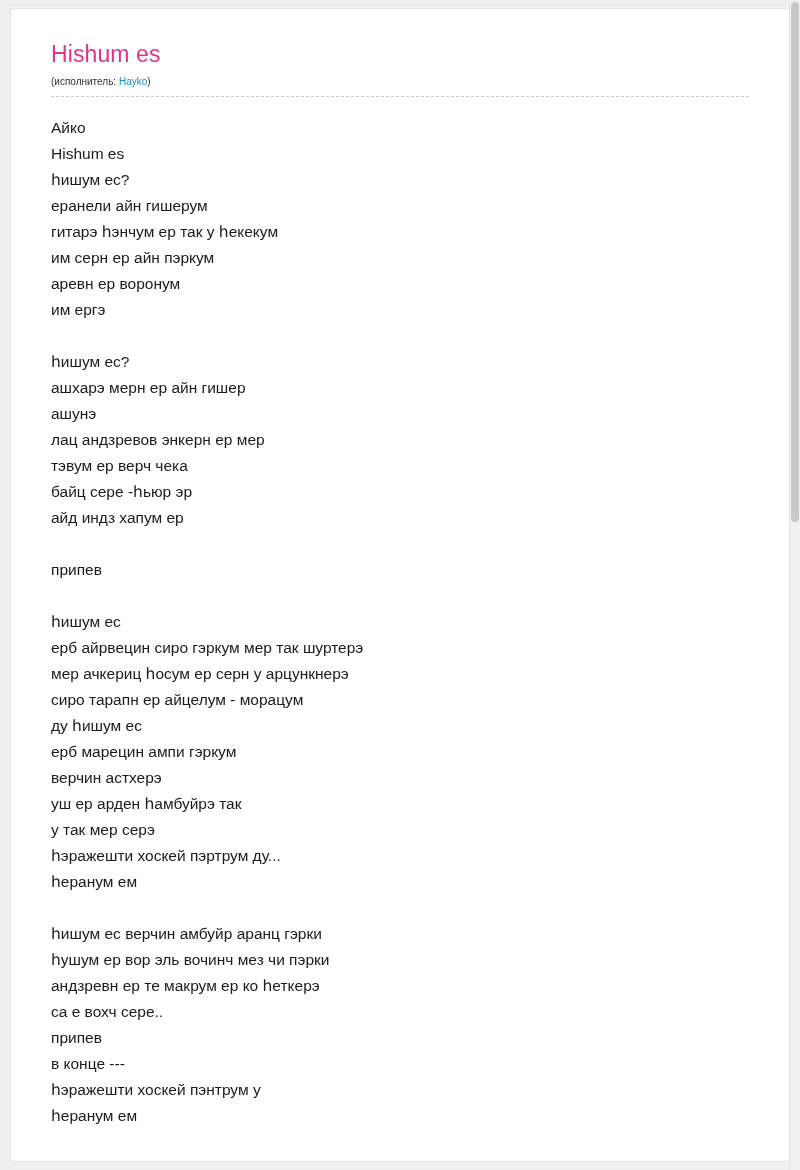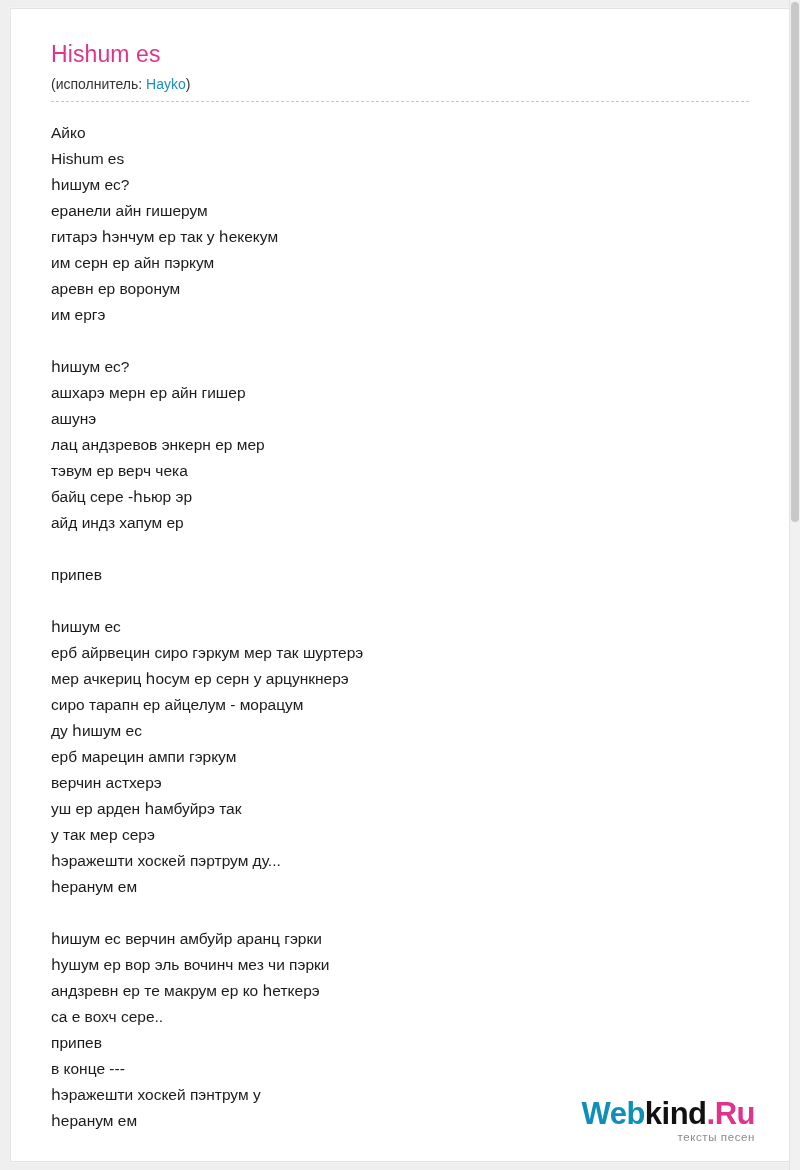--- a/index.html
+++ b/index.html
@@ -37,21 +37,21 @@
     padding: 32px 40px 0 40px;
   }
   .song-title {
     color: #e0348a;
     font-size: 23px;
     font-weight: normal;
     margin: 0 0 8px 0;
     letter-spacing: 0.1px;
   }
   .artist-line {
-    font-size: 14px;
+    font-size: 10px;
     color: #333333;
     padding-bottom: 9px;
     border-bottom: 1px dashed #c9c9c9;
     margin-bottom: 18px;
   }
   .artist-link {
     color: #1a8fc4;
     text-decoration: none;
   }
   .lyrics {
@@ -153,23 +153,19 @@
 հушум ер вор эль вочинч мез чи пэрки
 андзревн ер те макрум ер ко հеткерэ
 са е вохч сере..
 припев
 в конце ---
 հэражешти хоскей пэнтрум у
 հеранум ем</pre>
 
     </div>
 
-    <div class="watermark">
-      <div class="wm-main"><span class="wm-web">Web</span><span class="wm-kind">kind</span><span class="wm-ru">.Ru</span></div>
-      <div class="wm-sub">тексты песен</div>
-    </div>
   </div>
 
   <div class="scroll-track">
     <div class="scroll-thumb"></div>
   </div>
 
 </div>
 
 </body></html>

